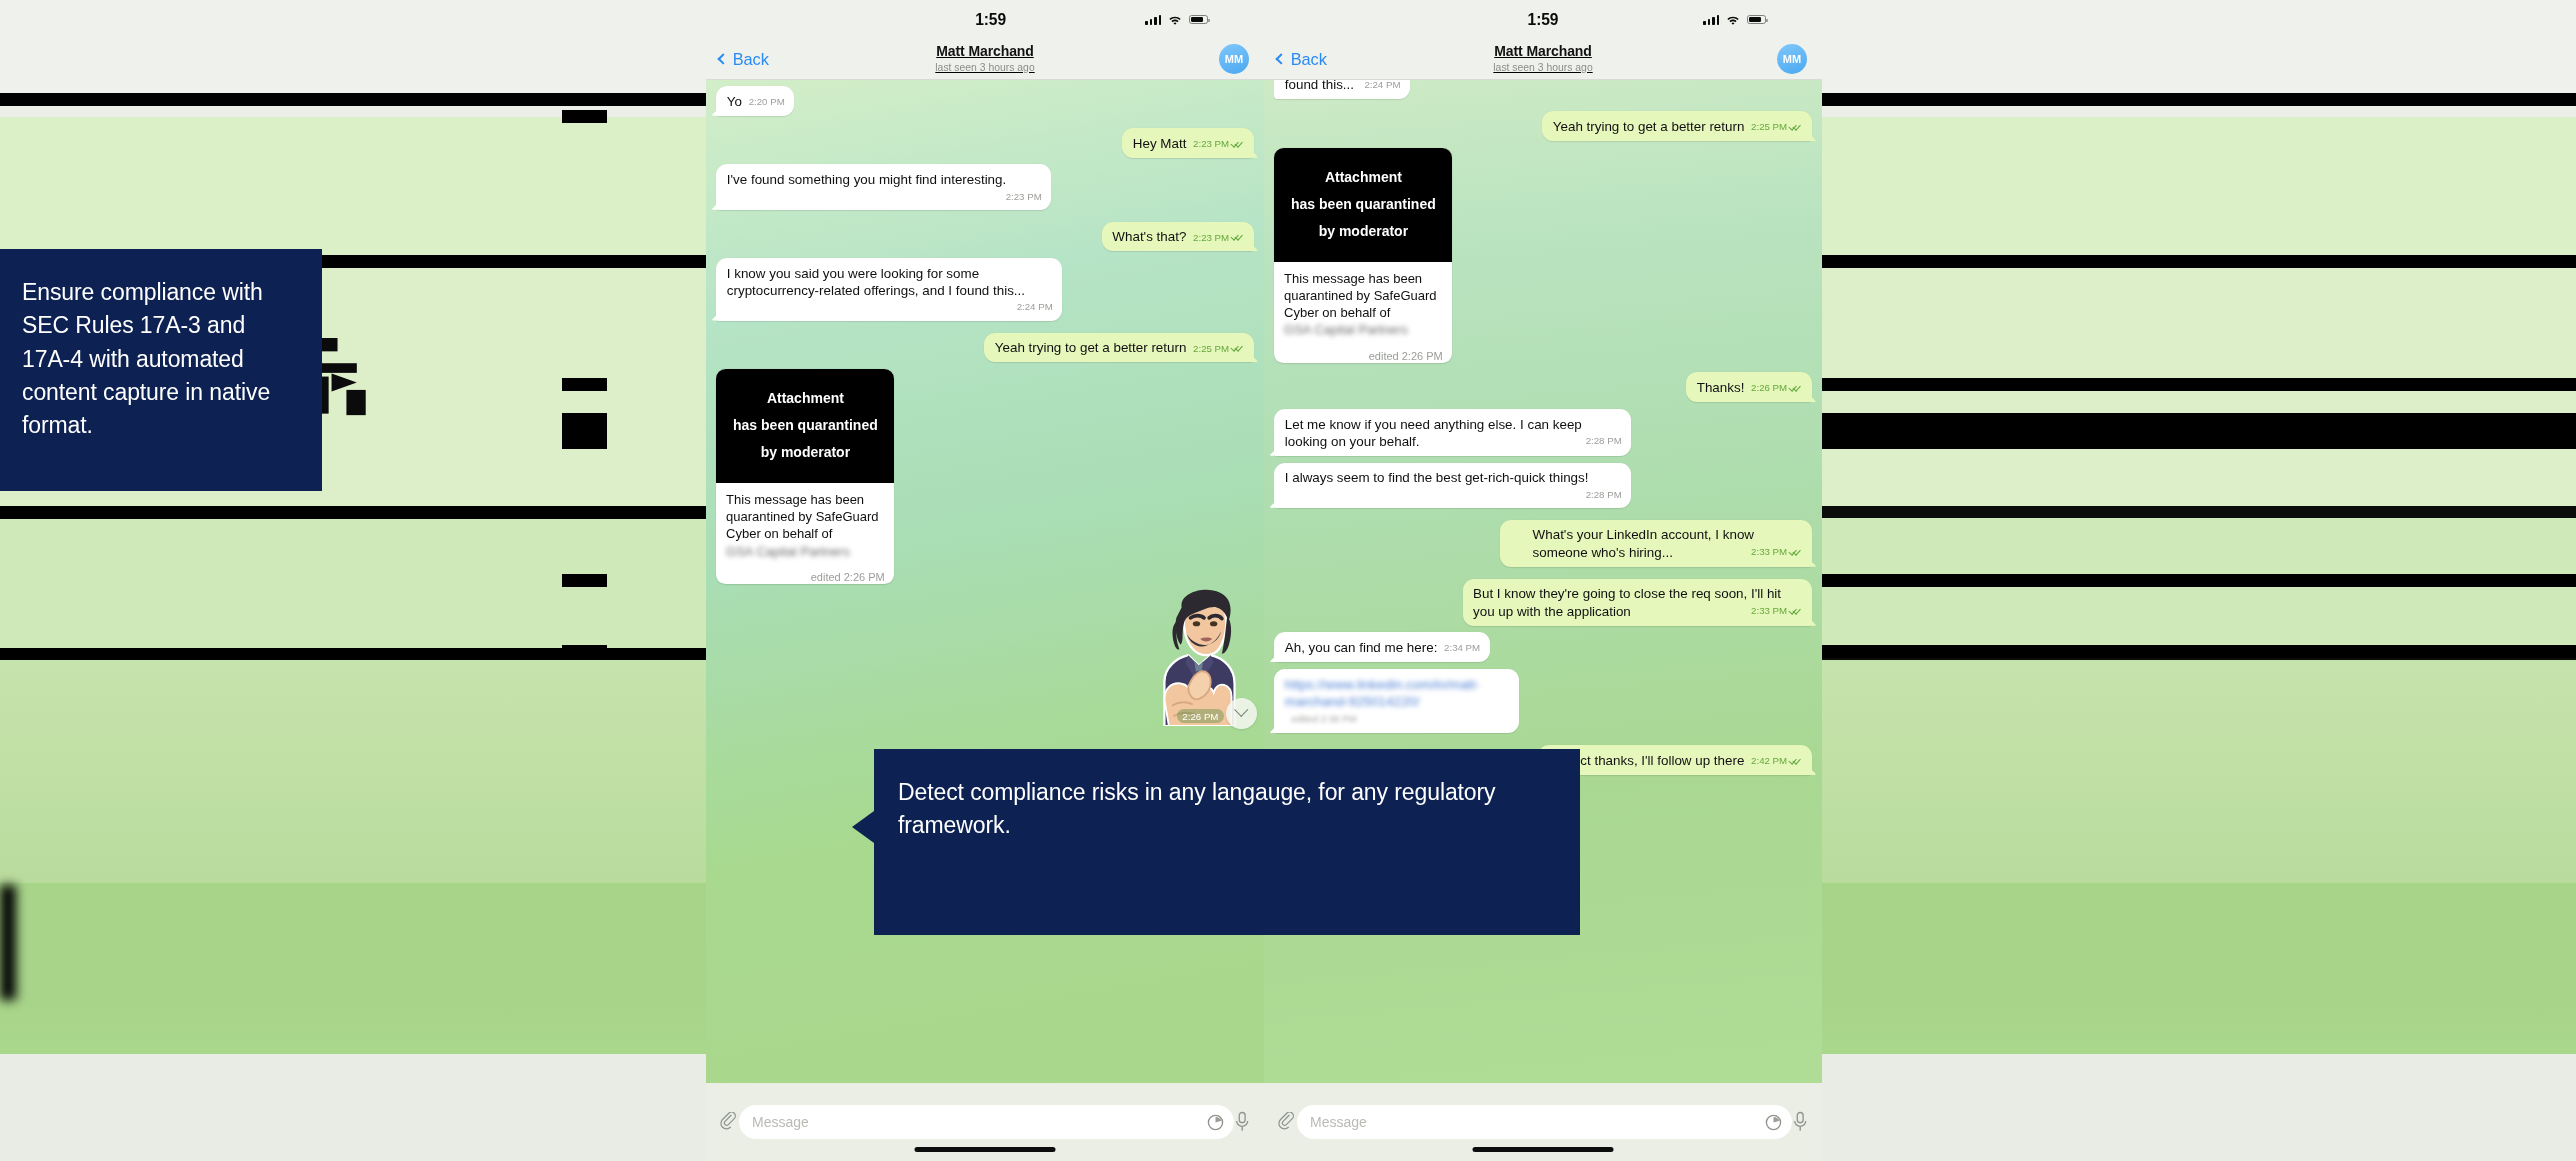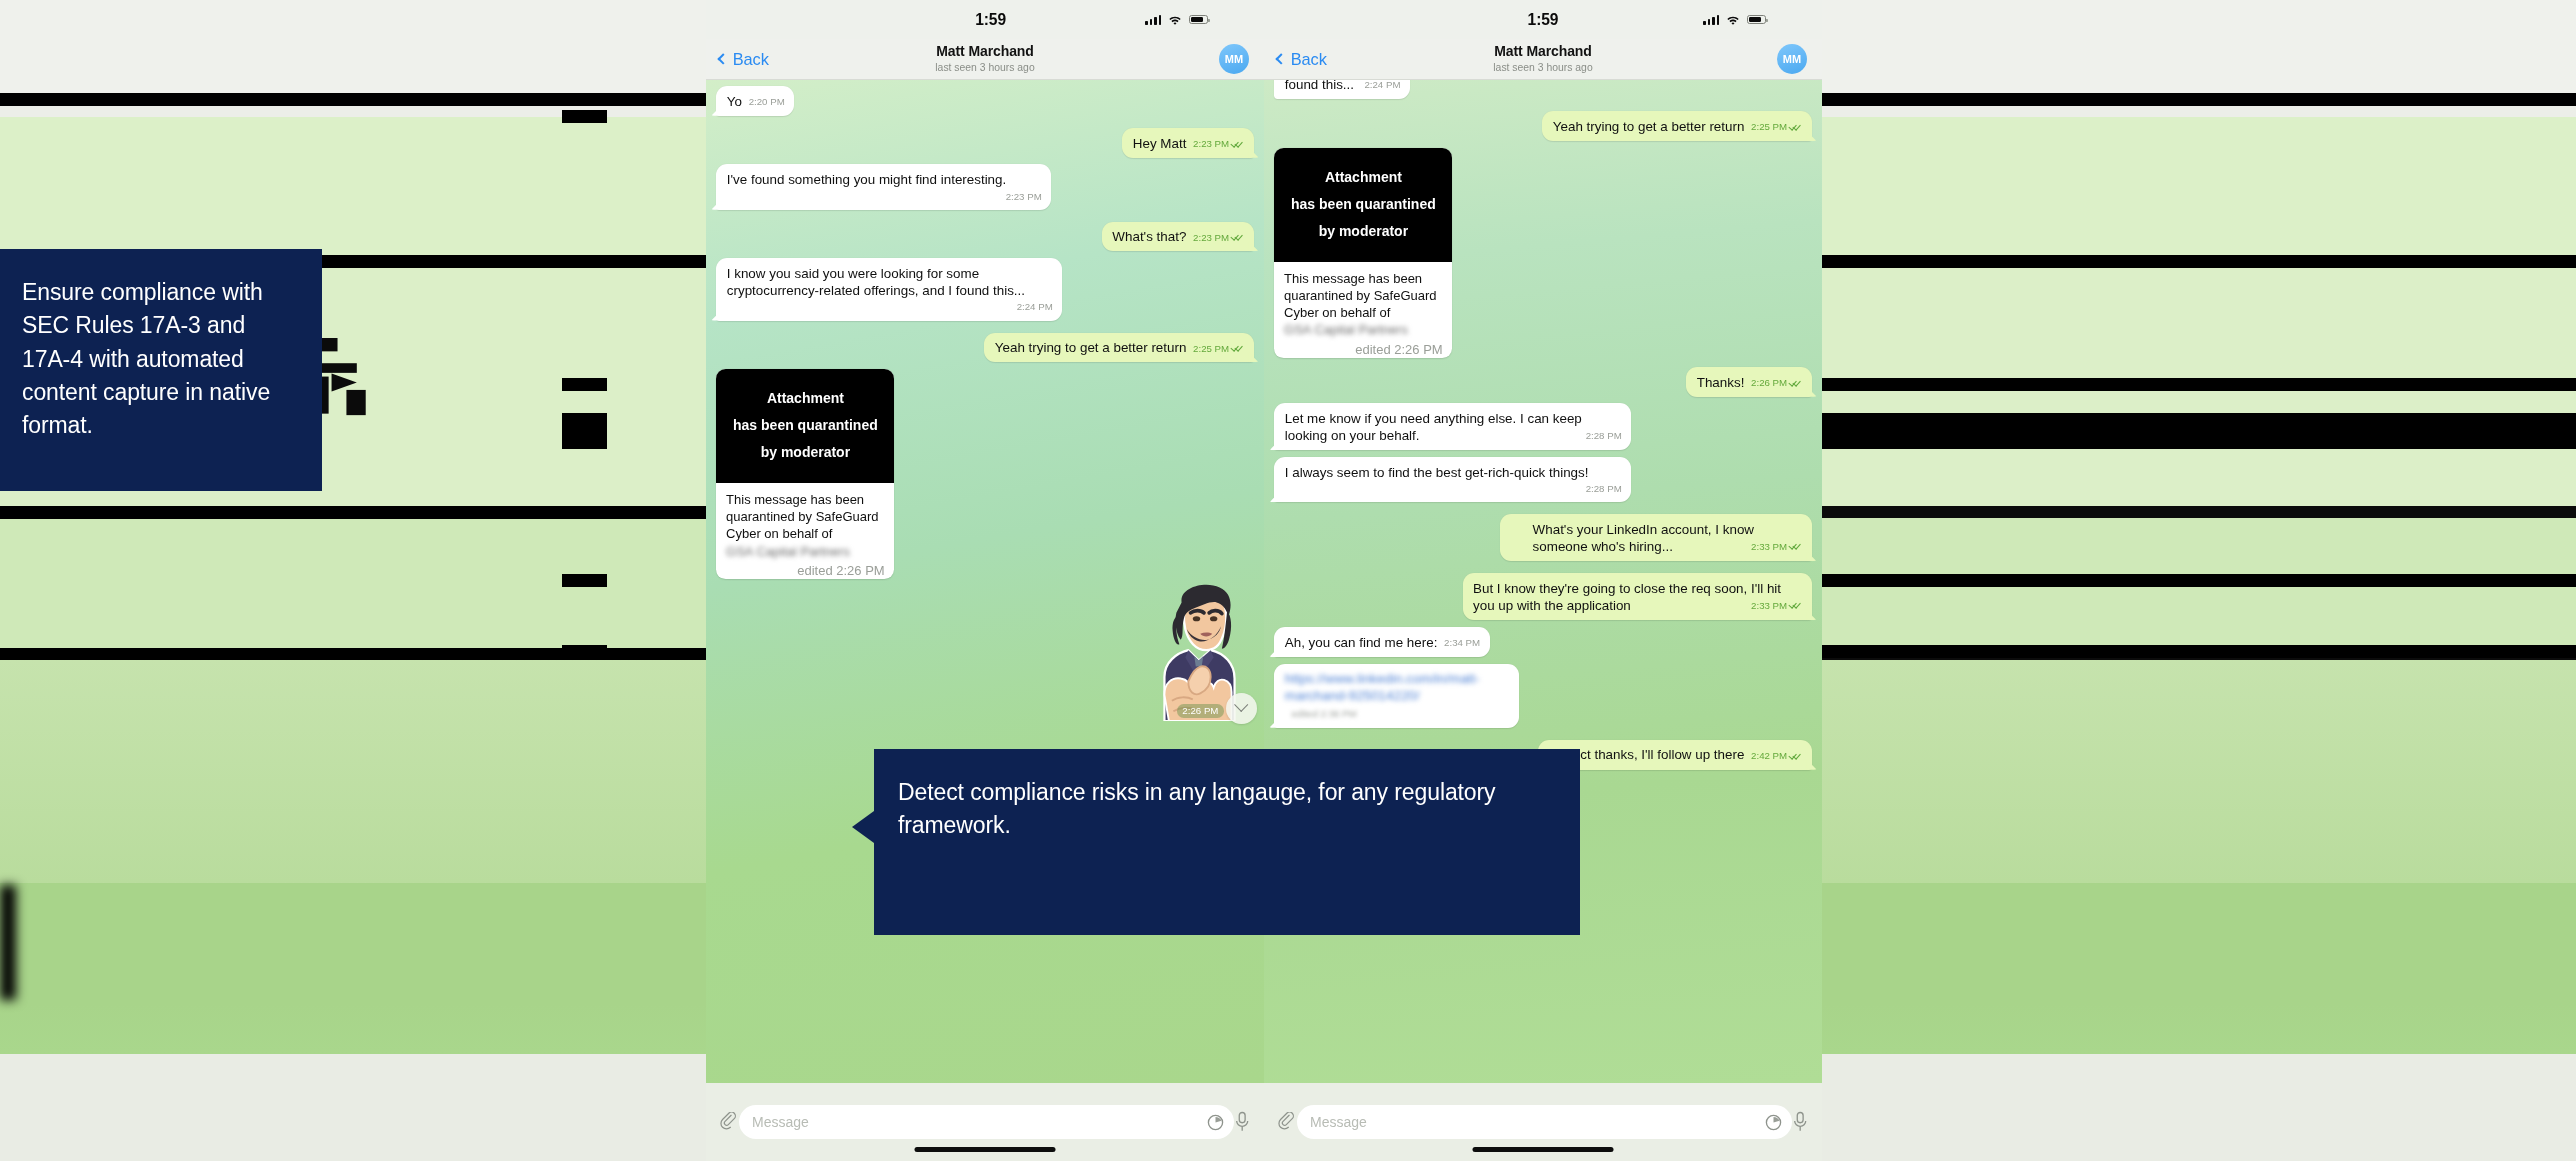--- a/index.html
+++ b/index.html
@@ -70,20 +70,21 @@
   }
   .nav-back .chev {
     width:8.2px; height:8.2px; border-left:2.4px solid #2a8bf2;
     border-bottom:2.4px solid #2a8bf2; transform:rotate(45deg);
     margin-right:1.5px;
   }
   .nav-back span { font-size:16.4px; letter-spacing:-0.1px; }
   .nav-center {
     position:absolute; left:0; right:0; text-align:center;
     pointer-events:none;
+    text-decoration:underline;
   }
   .nav-title { font-size:14px; font-weight:700; color:#121212; letter-spacing:-0.1px; line-height:1.25; }
   .nav-sub { font-size:10.4px; color:#8a8e88; line-height:1.3; }
   .avatar {
     position:absolute; right:15px; width:30px; height:30px; border-radius:50%;
     background:linear-gradient(160deg,#7fc7fb 0%,#4aa8f0 100%);
     color:#fff; font-size:11px; font-weight:600;
     display:flex; align-items:center; justify-content:center;
     letter-spacing:0.2px;
   }
@@ -159,21 +160,21 @@
     clip-path:polygon(100% 0,100% 100%,0 100%);
   }
   .qcard-img {
     background:#000; color:#fff; text-align:center;
     padding:16.4px 7.4px 18px;
     font-size:14px; font-weight:700; line-height:1.9;
     filter:blur(0.3px);
   }
   .qcard-body { padding:7.4px 9.7px 6.7px; font-size:13px; line-height:1.33; color:#101010; }
   .qcard-blur { filter:blur(2.5px); color:#6a6a6a; display:inline-block; }
-  .qcard-edit { font-size:13px; color:#9a9e98; float:right; margin-top:2px;text-align:right; }
+  .qcard-edit { font-size:11px; color:#9a9e98; float:right; margin-top:10px;text-align:right; }
 
   .linkblur { filter:blur(2.5px); color:#4a7fd4; display:inline-block; }
 
   
   .sticker-row { display:flex; justify-content:flex-end; position:relative; margin-top:-3px; }
   .sticker { width:112px; height:138px; position:relative; }
   .sticker-time {
     position:absolute; right:30px; bottom:3px;
     background:rgba(90,140,70,.42); color:#fff;
     font-size:9.7px; padding:1.5px 5.2px; border-radius:6.7px;

